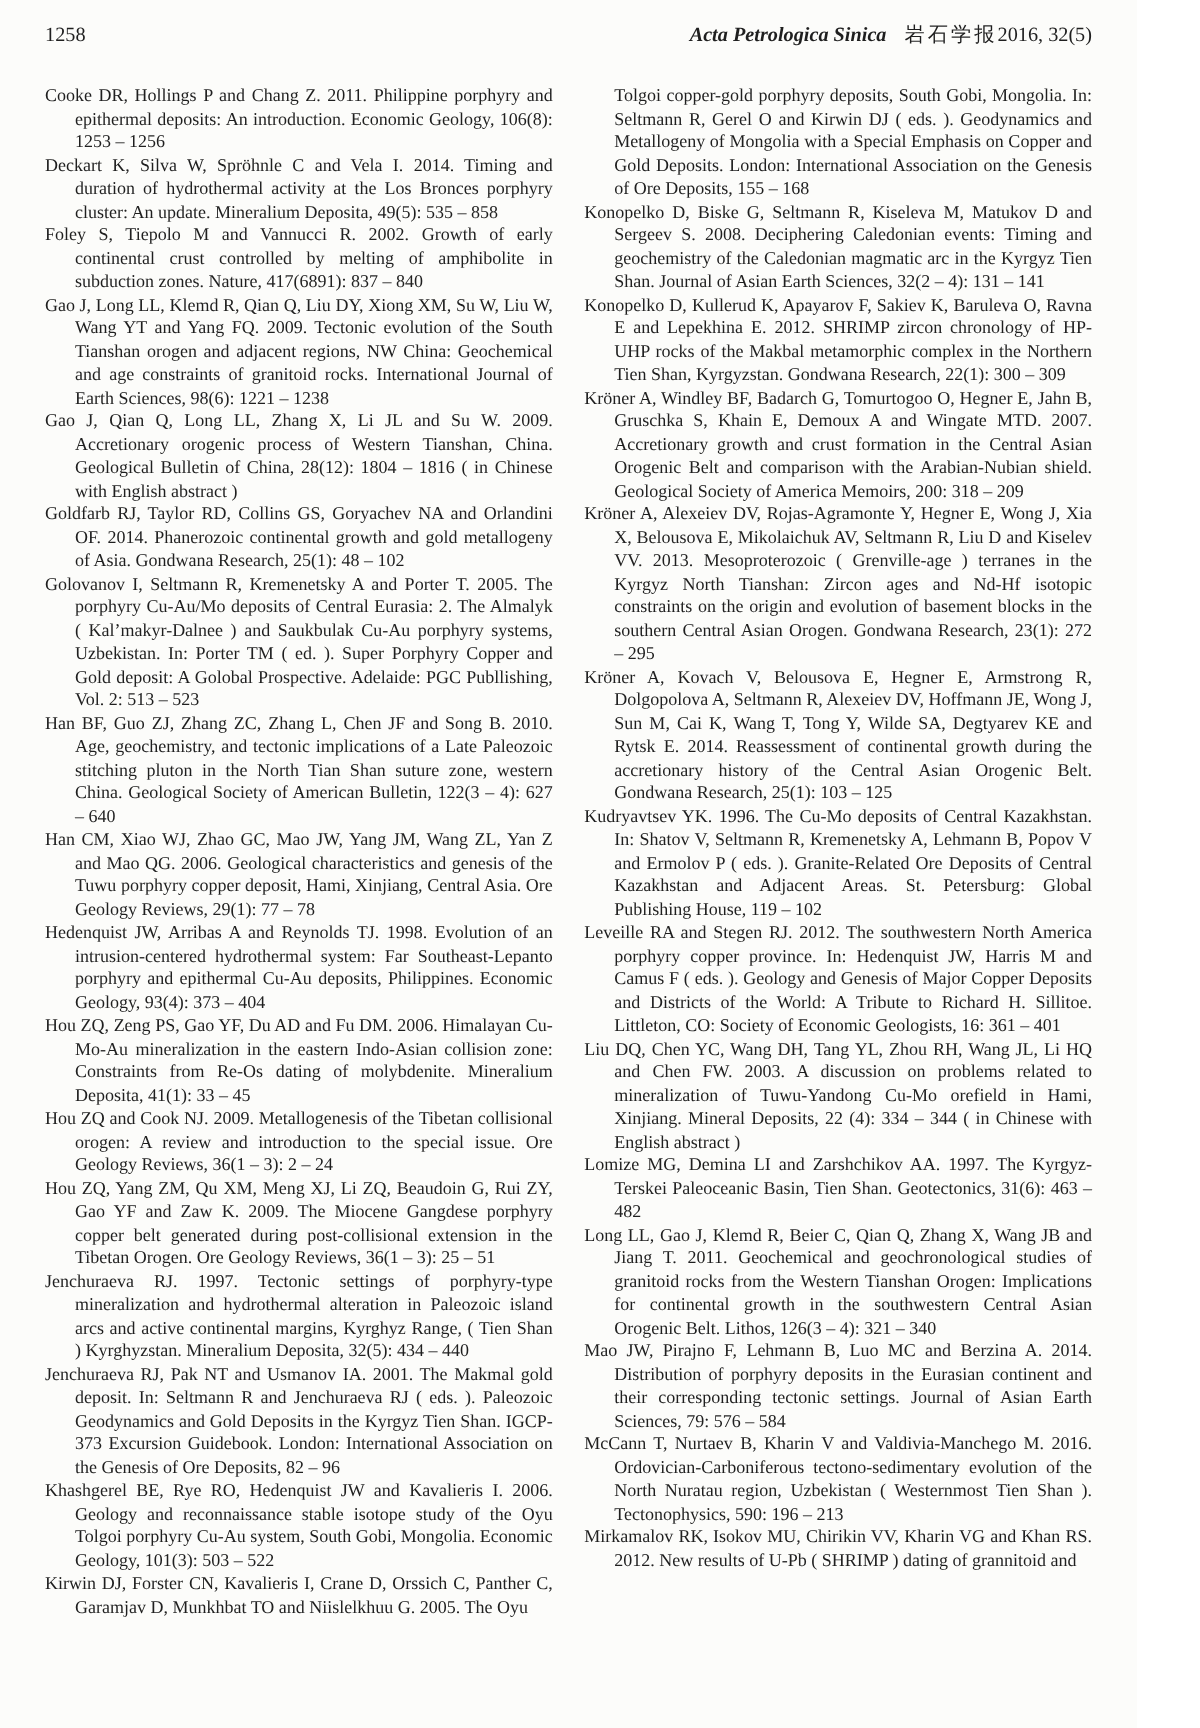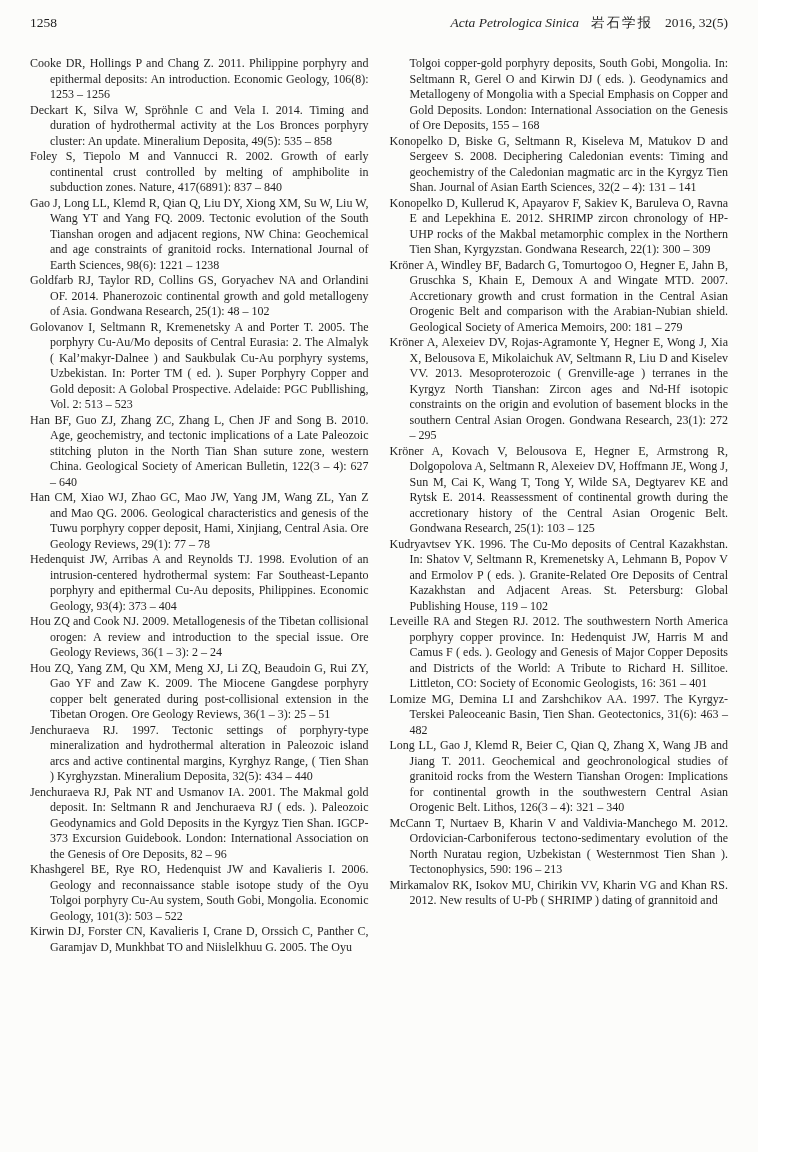--- a/index.html
+++ b/index.html
@@ -14,22 +14,22 @@
     padding: 14px 30px 0 30px;
     overflow: hidden;
   }
   .header {
     display: flex;
     justify-content: space-between;
     align-items: baseline;
     font-size: 13.5px;
     margin-bottom: 24px;
   }
-  .journal-title em { font-style: italic; margin-right: 12px; }
-  .journal-title .cjk { margin-right: 12px; letter-spacing: 2px; }
+  .journal-title em { font-style: italic; margin-right: 12px; font-weight: bold; }
+  .journal-title .cjk { margin-right: 0; letter-spacing: 2px; }
   .columns {
     display: flex;
     gap: 21px;
   }
   .col {
     flex: 1 1 0;
     min-width: 0;
     text-align: justify;
     font-size: 12px;
     line-height: 15.5px;
@@ -52,40 +52,44 @@
     <span class="journal-title">
       <em>Acta Petrologica Sinica</em><span class="cjk">岩石学报</span><span>2016, 32(5)</span>
     </span>
   </div>
   <div class="columns">
     <div class="col">
         <p class="ref">Cooke DR, Hollings P and Chang Z. 2011. Philippine porphyry and epithermal deposits: An introduction. Economic Geology, 106(8): 1253 – 1256</p>
         <p class="ref">Deckart K, Silva W, Spröhnle C and Vela I. 2014. Timing and duration of hydrothermal activity at the Los Bronces porphyry cluster: An update. Mineralium Deposita, 49(5): 535 – 858</p>
         <p class="ref">Foley S, Tiepolo M and Vannucci R. 2002. Growth of early continental crust controlled by melting of amphibolite in subduction zones. Nature, 417(6891): 837 – 840</p>
         <p class="ref">Gao J, Long LL, Klemd R, Qian Q, Liu DY, Xiong XM, Su W, Liu W, Wang YT and Yang FQ. 2009. Tectonic evolution of the South Tianshan orogen and adjacent regions, NW China: Geochemical and age constraints of granitoid rocks. International Journal of Earth Sciences, 98(6): 1221 – 1238</p>
+        <p class="ref">Gao J, Qian Q, Long LL, Zhang X, Li JL and Su W. 2009. Accretionary orogenic process of Western Tianshan, China. Geological Bulletin of China, 28(12): 1804 – 1816 ( in Chinese with English abstract )</p>
         <p class="ref">Goldfarb RJ, Taylor RD, Collins GS, Goryachev NA and Orlandini OF. 2014. Phanerozoic continental growth and gold metallogeny of Asia. Gondwana Research, 25(1): 48 – 102</p>
         <p class="ref">Golovanov I, Seltmann R, Kremenetsky A and Porter T. 2005. The porphyry Cu-Au/Mo deposits of Central Eurasia: 2. The Almalyk ( Kal’makyr-Dalnee ) and Saukbulak Cu-Au porphyry systems, Uzbekistan. In: Porter TM ( ed. ). Super Porphyry Copper and Gold deposit: A Golobal Prospective. Adelaide: PGC Publlishing, Vol. 2: 513 – 523</p>
         <p class="ref">Han BF, Guo ZJ, Zhang ZC, Zhang L, Chen JF and Song B. 2010. Age, geochemistry, and tectonic implications of a Late Paleozoic stitching pluton in the North Tian Shan suture zone, western China. Geological Society of American Bulletin, 122(3 – 4): 627 – 640</p>
         <p class="ref">Han CM, Xiao WJ, Zhao GC, Mao JW, Yang JM, Wang ZL, Yan Z and Mao QG. 2006. Geological characteristics and genesis of the Tuwu porphyry copper deposit, Hami, Xinjiang, Central Asia. Ore Geology Reviews, 29(1): 77 – 78</p>
         <p class="ref">Hedenquist JW, Arribas A and Reynolds TJ. 1998. Evolution of an intrusion-centered hydrothermal system: Far Southeast-Lepanto porphyry and epithermal Cu-Au deposits, Philippines. Economic Geology, 93(4): 373 – 404</p>
+        <p class="ref">Hou ZQ, Zeng PS, Gao YF, Du AD and Fu DM. 2006. Himalayan Cu-Mo-Au mineralization in the eastern Indo-Asian collision zone: Constraints from Re-Os dating of molybdenite. Mineralium Deposita, 41(1): 33 – 45</p>
         <p class="ref">Hou ZQ and Cook NJ. 2009. Metallogenesis of the Tibetan collisional orogen: A review and introduction to the special issue. Ore Geology Reviews, 36(1 – 3): 2 – 24</p>
         <p class="ref">Hou ZQ, Yang ZM, Qu XM, Meng XJ, Li ZQ, Beaudoin G, Rui ZY, Gao YF and Zaw K. 2009. The Miocene Gangdese porphyry copper belt generated during post-collisional extension in the Tibetan Orogen. Ore Geology Reviews, 36(1 – 3): 25 – 51</p>
         <p class="ref">Jenchuraeva RJ. 1997. Tectonic settings of porphyry-type mineralization and hydrothermal alteration in Paleozoic island arcs and active continental margins, Kyrghyz Range, ( Tien Shan ) Kyrghyzstan. Mineralium Deposita, 32(5): 434 – 440</p>
         <p class="ref">Jenchuraeva RJ, Pak NT and Usmanov IA. 2001. The Makmal gold deposit. In: Seltmann R and Jenchuraeva RJ ( eds. ). Paleozoic Geodynamics and Gold Deposits in the Kyrgyz Tien Shan. IGCP-373 Excursion Guidebook. London: International Association on the Genesis of Ore Deposits, 82 – 96</p>
         <p class="ref">Khashgerel BE, Rye RO, Hedenquist JW and Kavalieris I. 2006. Geology and reconnaissance stable isotope study of the Oyu Tolgoi porphyry Cu-Au system, South Gobi, Mongolia. Economic Geology, 101(3): 503 – 522</p>
         <p class="ref">Kirwin DJ, Forster CN, Kavalieris I, Crane D, Orssich C, Panther C, Garamjav D, Munkhbat TO and Niislelkhuu G. 2005. The Oyu</p>
       </div>
     <div class="col">
         <p class="ref cont">Tolgoi copper-gold porphyry deposits, South Gobi, Mongolia. In: Seltmann R, Gerel O and Kirwin DJ ( eds. ). Geodynamics and Metallogeny of Mongolia with a Special Emphasis on Copper and Gold Deposits. London: International Association on the Genesis of Ore Deposits, 155 – 168</p>
         <p class="ref">Konopelko D, Biske G, Seltmann R, Kiseleva M, Matukov D and Sergeev S. 2008. Deciphering Caledonian events: Timing and geochemistry of the Caledonian magmatic arc in the Kyrgyz Tien Shan. Journal of Asian Earth Sciences, 32(2 – 4): 131 – 141</p>
         <p class="ref">Konopelko D, Kullerud K, Apayarov F, Sakiev K, Baruleva O, Ravna E and Lepekhina E. 2012. SHRIMP zircon chronology of HP-UHP rocks of the Makbal metamorphic complex in the Northern Tien Shan, Kyrgyzstan. Gondwana Research, 22(1): 300 – 309</p>
-        <p class="ref">Kröner A, Windley BF, Badarch G, Tomurtogoo O, Hegner E, Jahn B, Gruschka S, Khain E, Demoux A and Wingate MTD. 2007. Accretionary growth and crust formation in the Central Asian Orogenic Belt and comparison with the Arabian-Nubian shield. Geological Society of America Memoirs, 200: 181 – 279</p>
+        <p class="ref">Kröner A, Windley BF, Badarch G, Tomurtogoo O, Hegner E, Jahn B, Gruschka S, Khain E, Demoux A and Wingate MTD. 2007. Accretionary growth and crust formation in the Central Asian Orogenic Belt and comparison with the Arabian-Nubian shield. Geological Society of America Memoirs, 200: 318 – 209</p>
         <p class="ref">Kröner A, Alexeiev DV, Rojas-Agramonte Y, Hegner E, Wong J, Xia X, Belousova E, Mikolaichuk AV, Seltmann R, Liu D and Kiselev VV. 2013. Mesoproterozoic ( Grenville-age ) terranes in the Kyrgyz North Tianshan: Zircon ages and Nd-Hf isotopic constraints on the origin and evolution of basement blocks in the southern Central Asian Orogen. Gondwana Research, 23(1): 272 – 295</p>
         <p class="ref">Kröner A, Kovach V, Belousova E, Hegner E, Armstrong R, Dolgopolova A, Seltmann R, Alexeiev DV, Hoffmann JE, Wong J, Sun M, Cai K, Wang T, Tong Y, Wilde SA, Degtyarev KE and Rytsk E. 2014. Reassessment of continental growth during the accretionary history of the Central Asian Orogenic Belt. Gondwana Research, 25(1): 103 – 125</p>
         <p class="ref">Kudryavtsev YK. 1996. The Cu-Mo deposits of Central Kazakhstan. In: Shatov V, Seltmann R, Kremenetsky A, Lehmann B, Popov V and Ermolov P ( eds. ). Granite-Related Ore Deposits of Central Kazakhstan and Adjacent Areas. St. Petersburg: Global Publishing House, 119 – 102</p>
         <p class="ref">Leveille RA and Stegen RJ. 2012. The southwestern North America porphyry copper province. In: Hedenquist JW, Harris M and Camus F ( eds. ). Geology and Genesis of Major Copper Deposits and Districts of the World: A Tribute to Richard H. Sillitoe. Littleton, CO: Society of Economic Geologists, 16: 361 – 401</p>
+        <p class="ref">Liu DQ, Chen YC, Wang DH, Tang YL, Zhou RH, Wang JL, Li HQ and Chen FW. 2003. A discussion on problems related to mineralization of Tuwu-Yandong Cu-Mo orefield in Hami, Xinjiang. Mineral Deposits, 22 (4): 334 – 344 ( in Chinese with English abstract )</p>
         <p class="ref">Lomize MG, Demina LI and Zarshchikov AA. 1997. The Kyrgyz-Terskei Paleoceanic Basin, Tien Shan. Geotectonics, 31(6): 463 – 482</p>
         <p class="ref">Long LL, Gao J, Klemd R, Beier C, Qian Q, Zhang X, Wang JB and Jiang T. 2011. Geochemical and geochronological studies of granitoid rocks from the Western Tianshan Orogen: Implications for continental growth in the southwestern Central Asian Orogenic Belt. Lithos, 126(3 – 4): 321 – 340</p>
-        <p class="ref">McCann T, Nurtaev B, Kharin V and Valdivia-Manchego M. 2012. Ordovician-Carboniferous tectono-sedimentary evolution of the North Nuratau region, Uzbekistan ( Westernmost Tien Shan ). Tectonophysics, 590: 196 – 213</p>
+        <p class="ref">Mao JW, Pirajno F, Lehmann B, Luo MC and Berzina A. 2014. Distribution of porphyry deposits in the Eurasian continent and their corresponding tectonic settings. Journal of Asian Earth Sciences, 79: 576 – 584</p>
+        <p class="ref">McCann T, Nurtaev B, Kharin V and Valdivia-Manchego M. 2016. Ordovician-Carboniferous tectono-sedimentary evolution of the North Nuratau region, Uzbekistan ( Westernmost Tien Shan ). Tectonophysics, 590: 196 – 213</p>
         <p class="ref">Mirkamalov RK, Isokov MU, Chirikin VV, Kharin VG and Khan RS. 2012. New results of U-Pb ( SHRIMP ) dating of grannitoid and</p>
       </div>
   </div>
 </div>
 
 </body></html>

